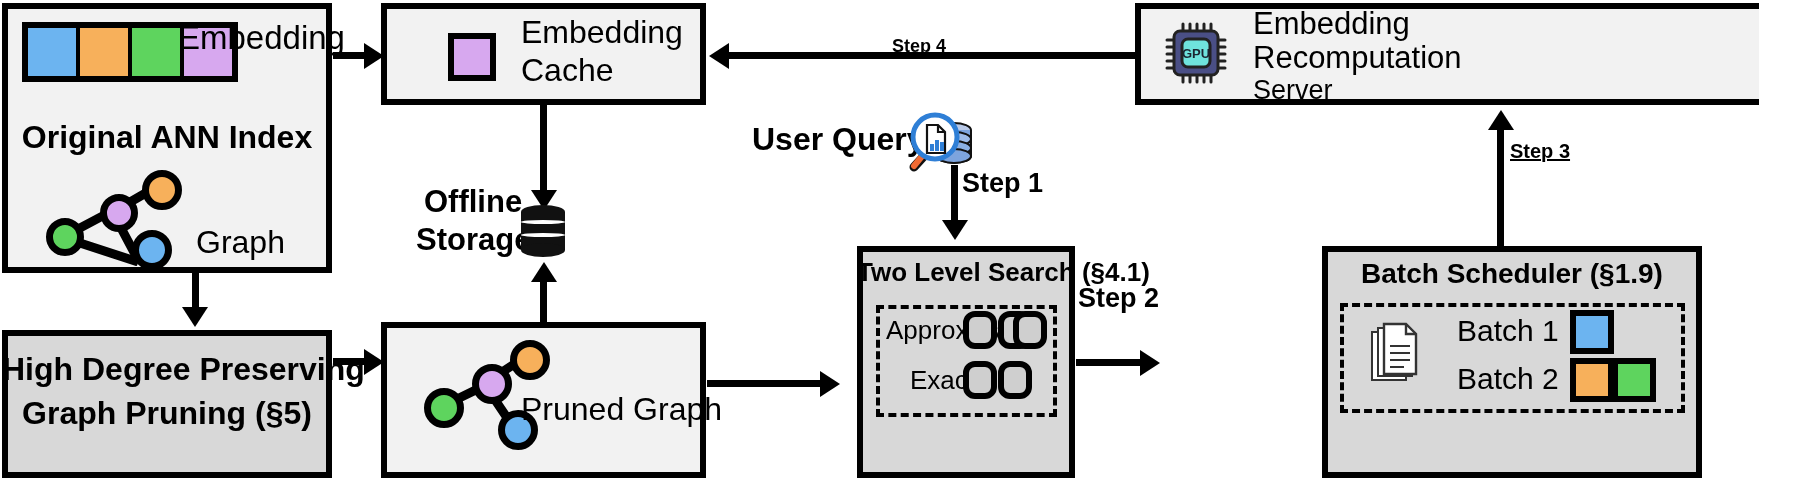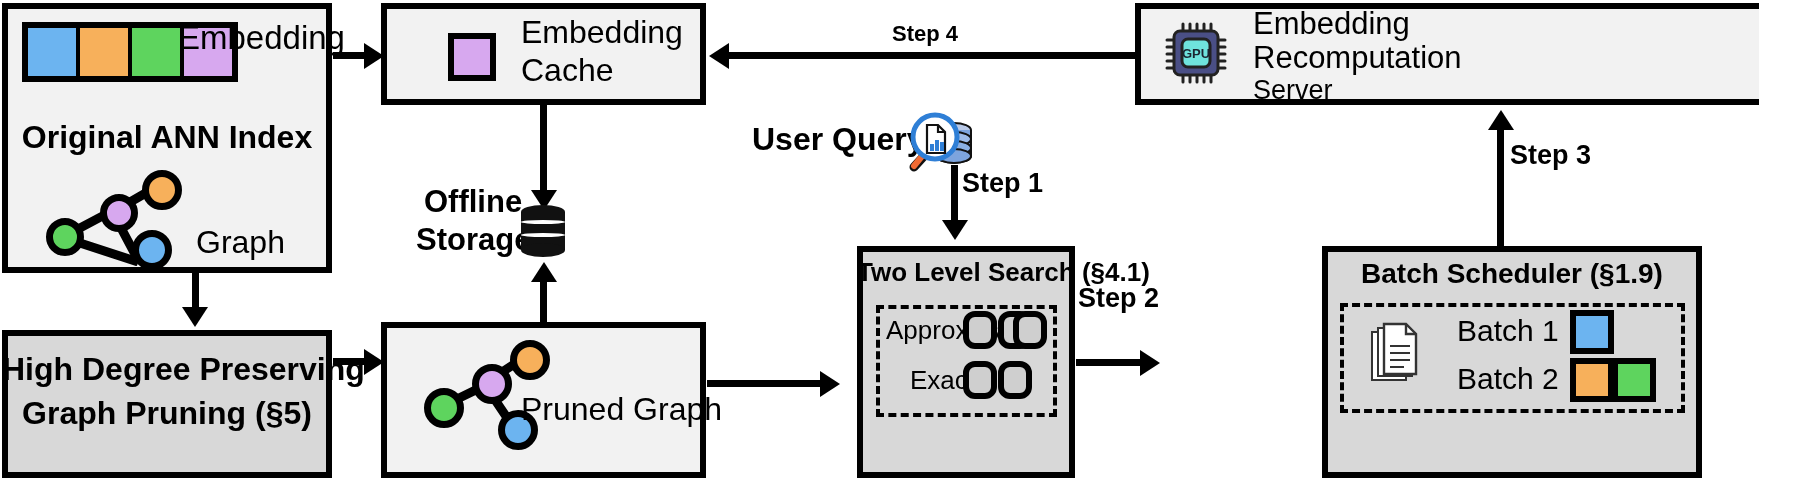--- a/index.html
+++ b/index.html
@@ -195,21 +195,21 @@
   <div class="lbl" style="left:1457px;top:314px;font-size:30px;">Batch 1</div>
   <div class="sq" style="left:1570px;top:310px;width:44px;height:44px;background:#6cb4f0;"></div>
 
   <div class="lbl" style="left:1457px;top:362px;font-size:30px;">Batch 2</div>
   <div class="sq" style="left:1570px;top:358px;width:44px;height:44px;background:#f7b05b;"></div>
   <div class="sq" style="left:1612px;top:358px;width:44px;height:44px;background:#5ed45e;"></div>
 
 
   <div class="vline" style="left:1497px;top:128px;height:118px;"></div>
   <div class="arrow-u" style="left:1488px;top:110px;"></div>
-  <div class="lbl bold" style="left:1510px;top:140px;font-size:27px;">Step 3</div>
+  <div class="lbl bold" style="left:1510px;top:140px;font-size:20px;text-decoration:underline;">Step 3</div>
 
   <div class="box" style="left:1135px;top:3px;width:680px;height:102px;"></div>
 
   <svg class="gpu-icon" style="left:1163px;top:20px;" width="66" height="66" viewBox="0 0 66 66">
     <g stroke="#222" stroke-width="3" stroke-linecap="round">
       <path d="M20 4 v8 M27 4 v8 M34 4 v8 M41 4 v8 M48 4 v8"></path>
       <path d="M20 54 v8 M27 54 v8 M34 54 v8 M41 54 v8 M48 54 v8"></path>
       <path d="M4 20 h8 M4 27 h8 M4 34 h8 M4 41 h8 M4 48 h8"></path>
       <path d="M54 20 h8 M54 27 h8 M54 34 h8 M54 41 h8 M54 48 h8"></path>
     </g>
@@ -217,15 +217,15 @@
     <rect x="19" y="19" width="28" height="28" rx="6" fill="#6fe3dd" stroke="#222" stroke-width="3"></rect>
     <text x="33" y="38" text-anchor="middle" font-family="'Liberation Sans', sans-serif" font-size="13" font-weight="bold" fill="#1b2430">GPU</text>
   </svg>
 
   <div class="lbl" style="left:1253px;top:7px;font-size:31px;">Embedding</div>
   <div class="lbl" style="left:1253px;top:41px;font-size:31px;">Recomputation</div>
   <div class="lbl" style="left:1253px;top:75px;font-size:27px;">Server</div>
 
   <div class="hline" style="left:728px;top:52px;width:410px;"></div>
   <div class="arrow-l" style="left:709px;top:43px;"></div>
-  <div class="lbl bold" style="left:892px;top:22px;font-size:22px;">Step 4</div>
+  <div class="lbl bold" style="left:892px;top:36px;font-size:18px;">Step 4</div>
 
 </div>
 
 </body></html>

